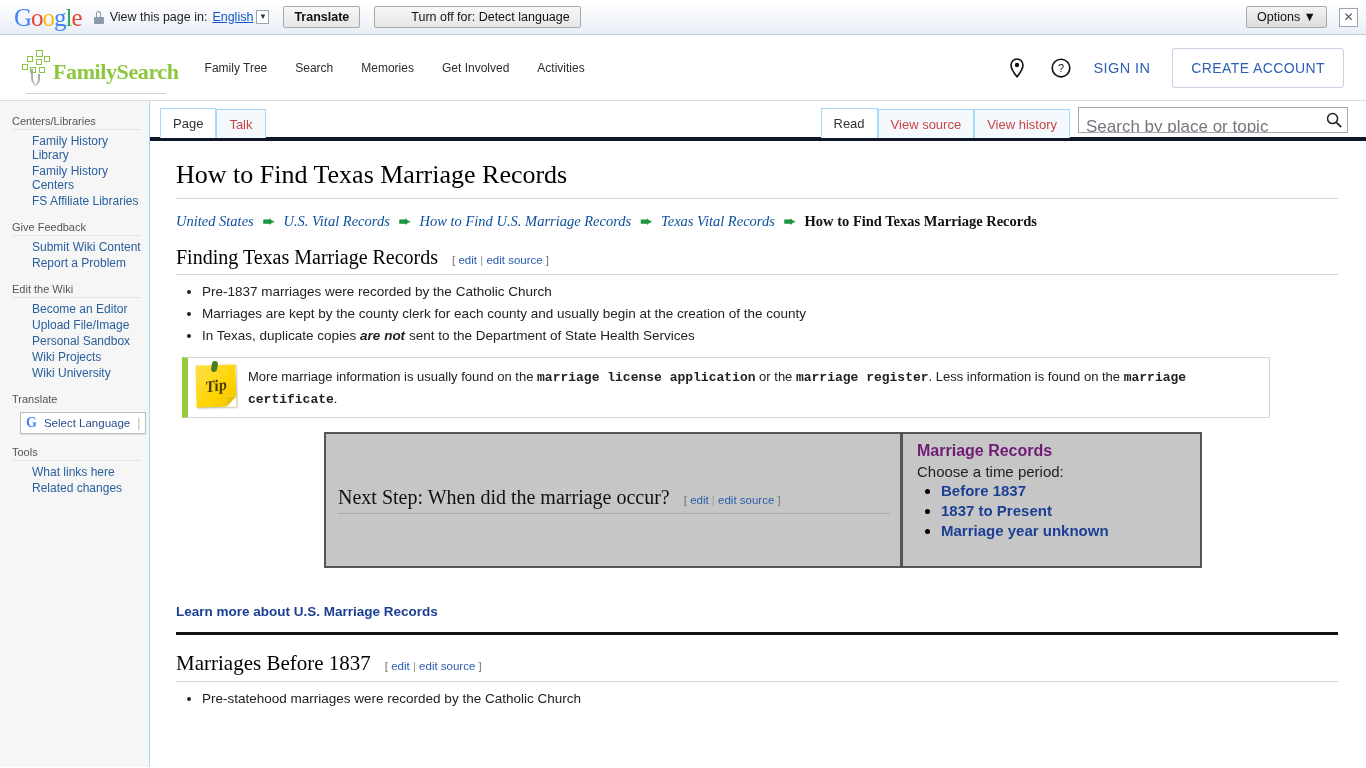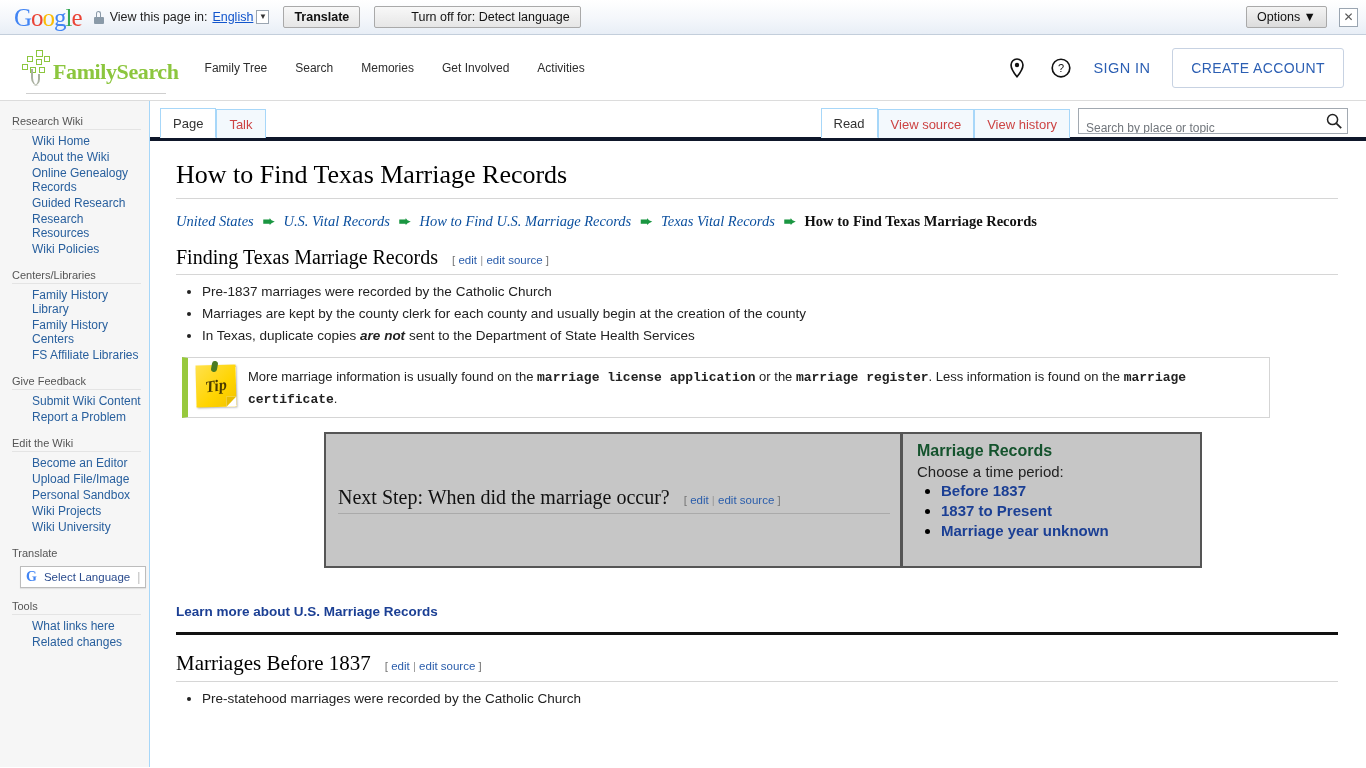--- a/index.html
+++ b/index.html
@@ -164,21 +164,21 @@
   }
   .tab.active {
     background:#fff; color:#333; border-color:#a7d7f9; border-bottom: 1px solid #fff;
   }
   #tabs-right { margin-left:auto; display:flex; align-items:flex-end; padding-right: 18px; }
   #tabs-right .tab { margin-left: 0; }
   #search-box {
     position: relative; margin-left: 8px; margin-bottom: 1px;
   }
   #search-input {
-    width: 270px; height: 26px; font-size: 12px;
+    width: 270px; height: 26px; font-size: 17px;
     border: 1px solid #a2a9b1; padding: 14px 26px 0 7px; color:#a21caf;
     background:#fff; outline:none;
   }
   #search-input::placeholder { color:#72777d; }
   #search-icon-btn {
     position:absolute; right: 5px; top: 4px; width: 18px; height:18px; cursor:pointer;
   }
 
   #article {
     padding: 18px 28px 0 26px;
@@ -261,21 +261,21 @@
     height: 136px;
   }
   #nextstep-left .inner { width:100%; border-bottom: 1px solid #aaa; display:flex; align-items:baseline; padding-bottom:4px; }
   #nextstep-left .q {
     font-family:"Liberation Serif", serif; font-size: 20px; color:#111;
   }
   #nextstep-right {
     flex: 0 0 300px; background:#c6c6c6; border: 2px solid #555; border-left: 1px solid #555;
     padding: 8px 12px 8px 14px; height: 136px;
   }
-  #nextstep-right .t1 { font-size: 16px; font-weight: bold; color:#14532d; margin-bottom: 3px; }
+  #nextstep-right .t1 { font-size: 16px; font-weight: bold; color:#701a75; margin-bottom: 3px; }
   #nextstep-right .t2 { font-size: 15px; color:#222; margin-bottom: 2px; }
   #nextstep-right ul { margin: 0; padding-left: 24px; }
   #nextstep-right li { margin: 2px 0; }
   #nextstep-right li a {
     font-size: 15px; font-weight:bold; color:#1b3f94; text-decoration:none; cursor:pointer;
   }
 
   #learn-more {
     margin: 36px 0 0 0; font-size: 13.5px; font-weight: bold; color:#1b3f94;
     text-decoration:none; display:inline-block; cursor:pointer;
@@ -339,31 +339,20 @@
     </svg>
     <a id="sign-in">SIGN IN</a>
     <button id="create-account">CREATE ACCOUNT</button>
   </div>
 </div>
 
 <div id="page-wrap">
 
   <aside id="sidebar">
 
-    <div class="side-group">
-      <div class="side-head">Research Wiki</div>
-      <ul class="side-list">
-        <li><a>Wiki Home</a></li>
-        <li><a>About the Wiki</a></li>
-        <li><a>Online Genealogy Records</a></li>
-        <li><a>Guided Research</a></li>
-        <li><a>Research Resources</a></li>
-        <li><a>Wiki Policies</a></li>
-      </ul>
-    </div>
 
     <div class="side-group">
       <div class="side-head">Centers/Libraries</div>
       <ul class="side-list">
         <li><a>Family History Library</a></li>
         <li><a>Family History Centers</a></li>
         <li><a>FS Affiliate Libraries</a></li>
       </ul>
     </div>
 

